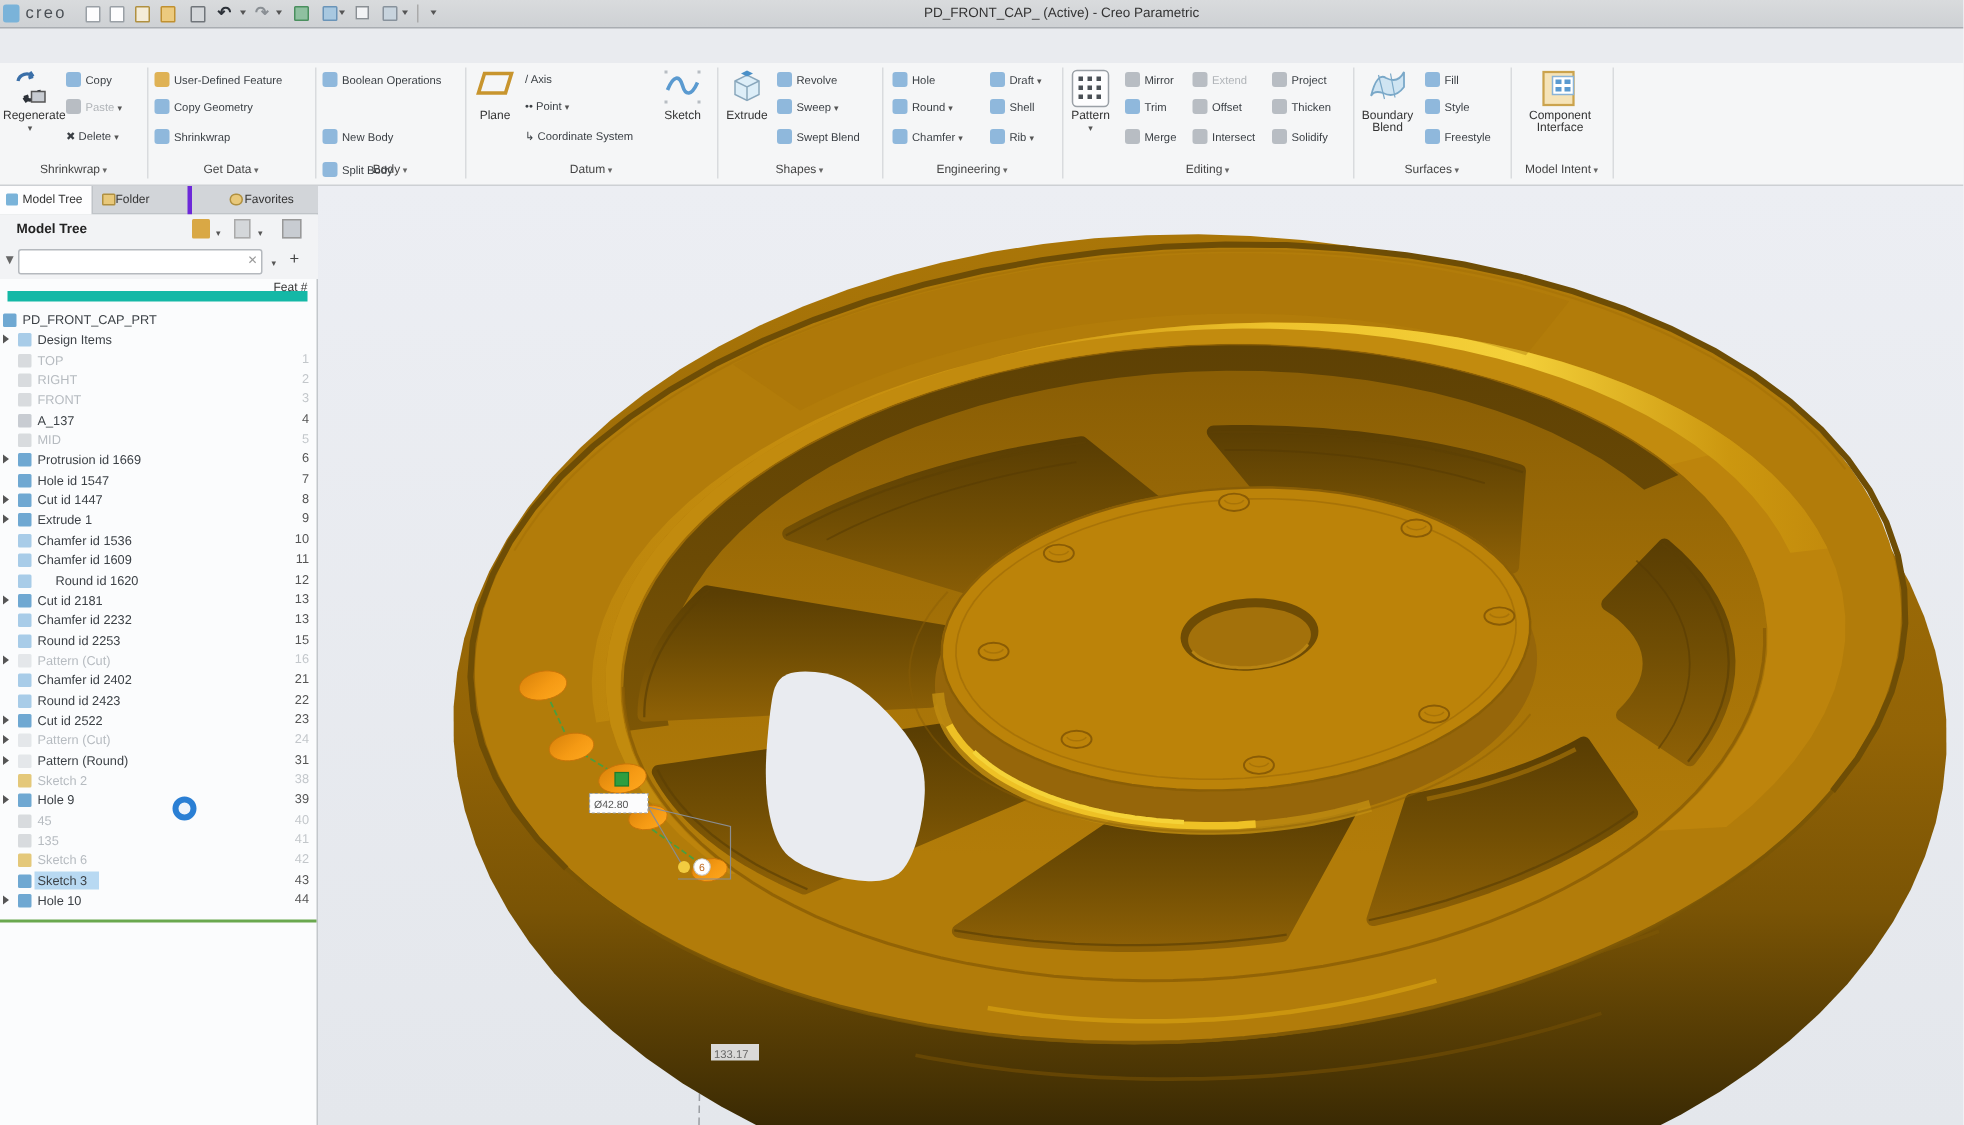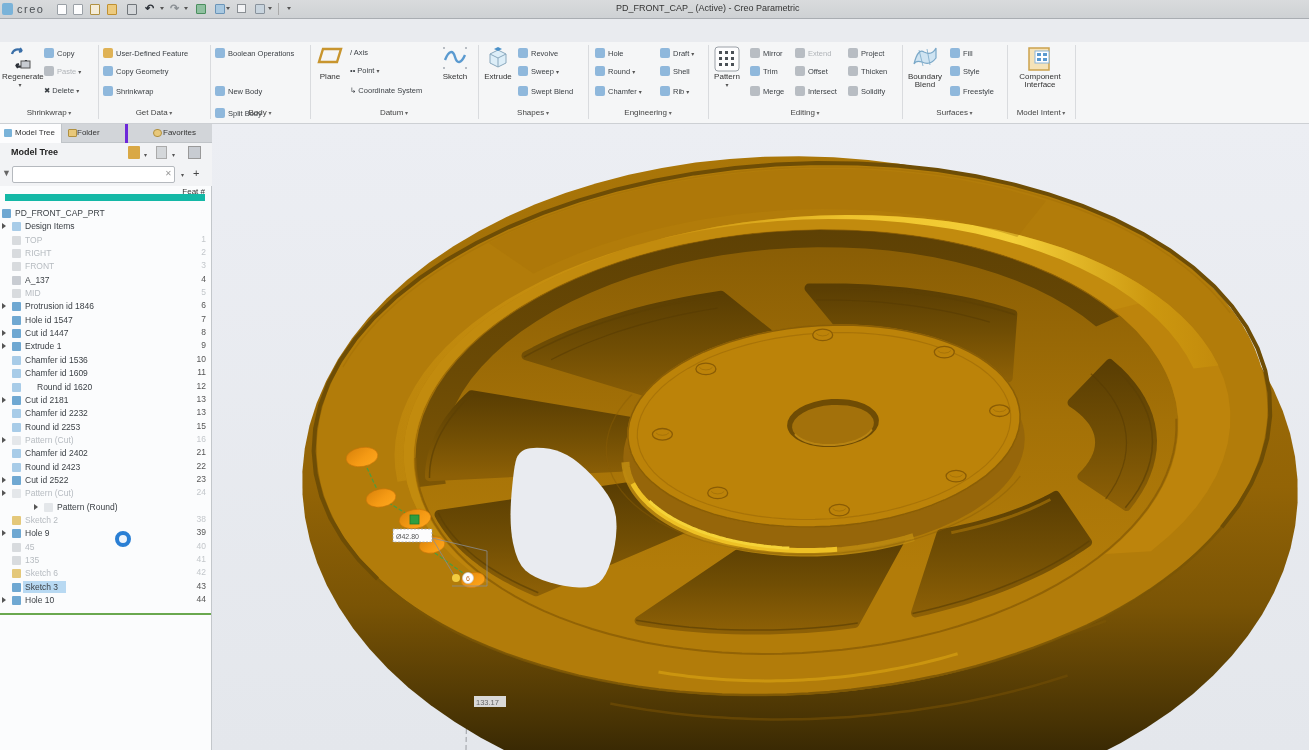--- a/index.html
+++ b/index.html
@@ -252,21 +252,21 @@
           <span class="no">4</span>
         </div>
 <div class="trow gr" style="left:0;top:85px;width:211px;">
           <span class="ticon" style="left:12px;background:#d8dbde;"></span>
           <span style="position:absolute;left:25px;top:1px;">MID</span>
           <span class="no">5</span>
         </div>
 <div class="trow" style="left:0;top:98px;width:211px;">
           <span class="arr"></span>
           <span class="ticon" style="left:12px;background:#6fa8d2;"></span>
-          <span style="position:absolute;left:25px;top:1px;">Protrusion id 1846</span>
+          <span style="position:absolute;left:25px;top:1px;">Protrusion id 1669</span>
           <span class="no">6</span>
         </div>
 <div class="trow" style="left:0;top:112px;width:211px;">
           <span class="ticon" style="left:12px;background:#6fa8d2;"></span>
           <span style="position:absolute;left:25px;top:1px;">Hole id 1547</span>
           <span class="no">7</span>
         </div>
 <div class="trow" style="left:0;top:125px;width:211px;">
           <span class="arr"></span>
           <span class="ticon" style="left:12px;background:#6fa8d2;"></span>
@@ -331,21 +331,21 @@
           <span class="ticon" style="left:12px;background:#6fa8d2;"></span>
           <span style="position:absolute;left:25px;top:1px;">Cut id 2522</span>
           <span class="no">23</span>
         </div>
 <div class="trow gr" style="left:0;top:285px;width:211px;">
           <span class="arr"></span>
           <span class="ticon" style="left:12px;background:#e4e7ea;"></span>
           <span style="position:absolute;left:25px;top:1px;">Pattern (Cut)</span>
           <span class="no">24</span>
         </div>
-<div class="trow" style="left:0;top:299px;width:211px;margin-left:32px;">
+<div class="trow" style="left:0;top:299px;width:211px;">
           <span class="arr"></span>
           <span class="ticon" style="left:12px;background:#e4e7ea;"></span>
           <span style="position:absolute;left:25px;top:1px;">Pattern (Round)</span>
           <span class="no">31</span>
         </div>
 <div class="trow gr" style="left:0;top:312px;width:211px;">
           <span class="ticon" style="left:12px;background:#e4c87a;"></span>
           <span style="position:absolute;left:25px;top:1px;">Sketch 2</span>
           <span class="no">38</span>
         </div>

